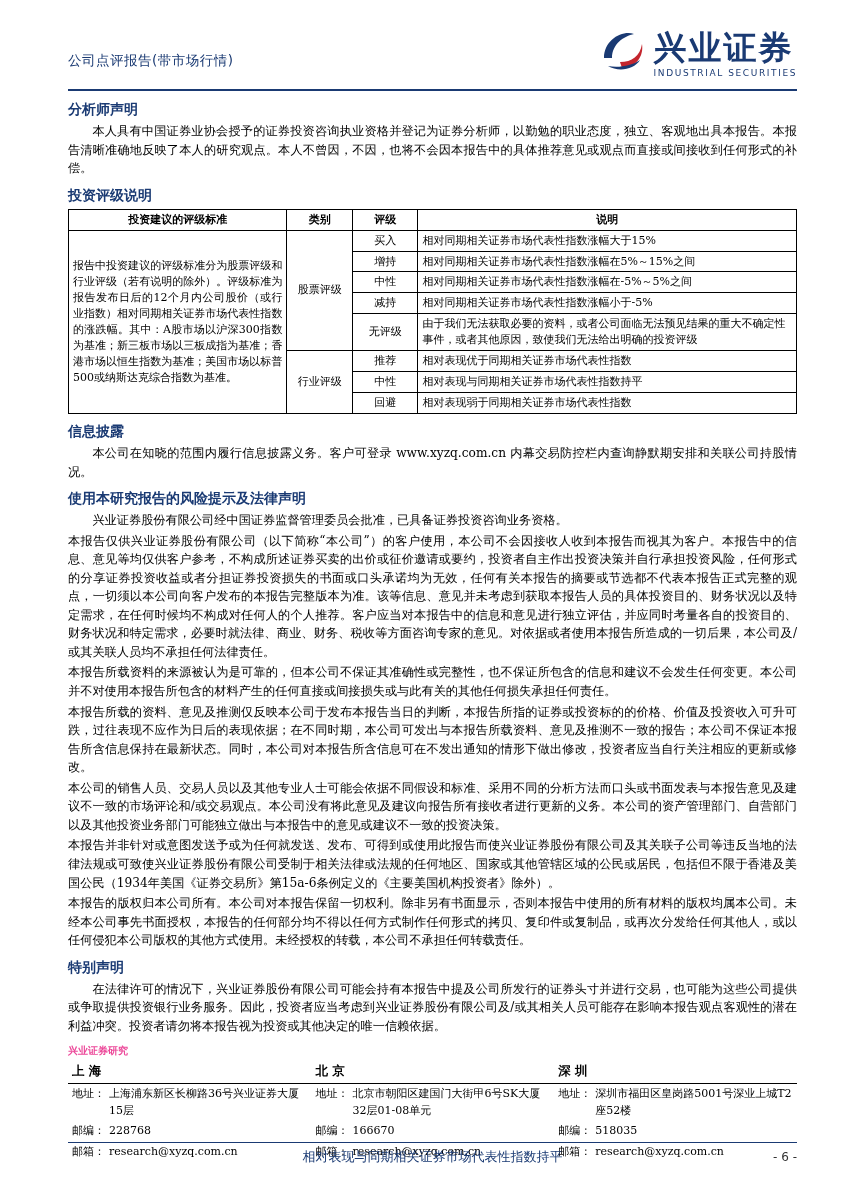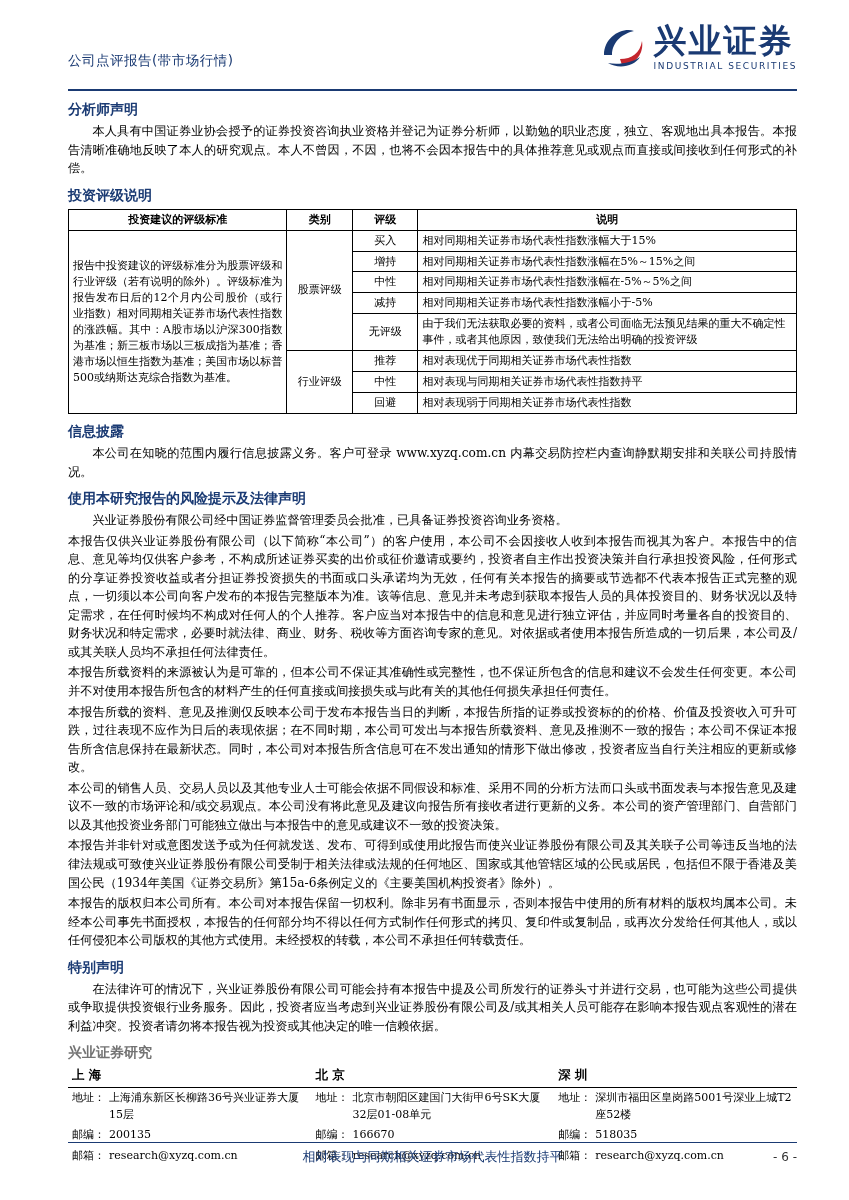--- a/index.html
+++ b/index.html
@@ -46,20 +46,21 @@
   .logo-text-wrap{
     display:flex;flex-direction:column;align-items:flex-start;
     line-height:1;
   }
   .logo-cn{
     font-size:33px;
     font-weight:bold;
     color:#1a3a73;
     font-family:"DejaVu Sans","Liberation Sans",sans-serif;
     letter-spacing:2px;
+    margin-top:7px;
   }
   .logo-en{
     font-size:9px;
     color:#1a3a73;
     letter-spacing:1.6px;
     margin-top:5px;
     font-family:"DejaVu Sans","Liberation Sans",sans-serif;
   }
   .header-rule{
     position:absolute;
@@ -110,21 +111,21 @@
   .col-c{width:9%;}
   .col-d{width:52%;}
   .std-cell{
     text-align:justify;
     line-height:1.5;
     font-size:11px;
   }
 
   
   .contact-title{
-    font-size:14px;font-weight:bold;color:#737373;
+    font-size:10px;font-weight:bold;color:#ec4899;
     margin:9px 0 2px 0;
     font-family:"DejaVu Sans","Liberation Sans",sans-serif;
   }
   table.contacts{
     width:100%;
     border-collapse:collapse;
     font-size:11px;
     table-layout:fixed;
   }
   table.contacts td{
@@ -291,21 +292,21 @@
           <div class="ct-line">
             <span class="ct-k">地址：</span>
             <span class="ct-v">深圳市福田区皇岗路5001号深业上城T2座52楼</span>
           </div>
         </td>
       </tr>
       <tr>
         <td>
           <div class="ct-line">
             <span class="ct-k">邮编：</span>
-            <span class="ct-v">200135</span>
+            <span class="ct-v">228768</span>
           </div>
         </td>
         <td>
           <div class="ct-line">
             <span class="ct-k">邮编：</span>
             <span class="ct-v">166670</span>
           </div>
         </td>
         <td>
           <div class="ct-line">

